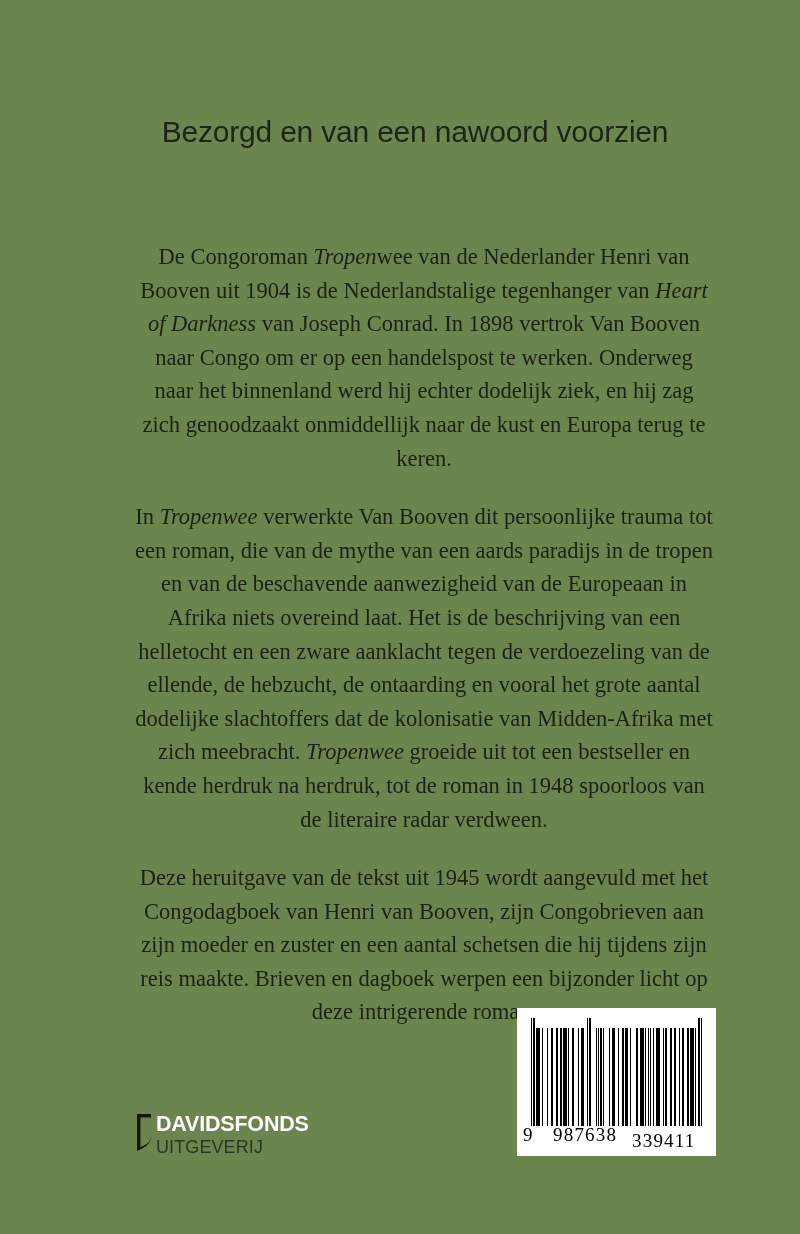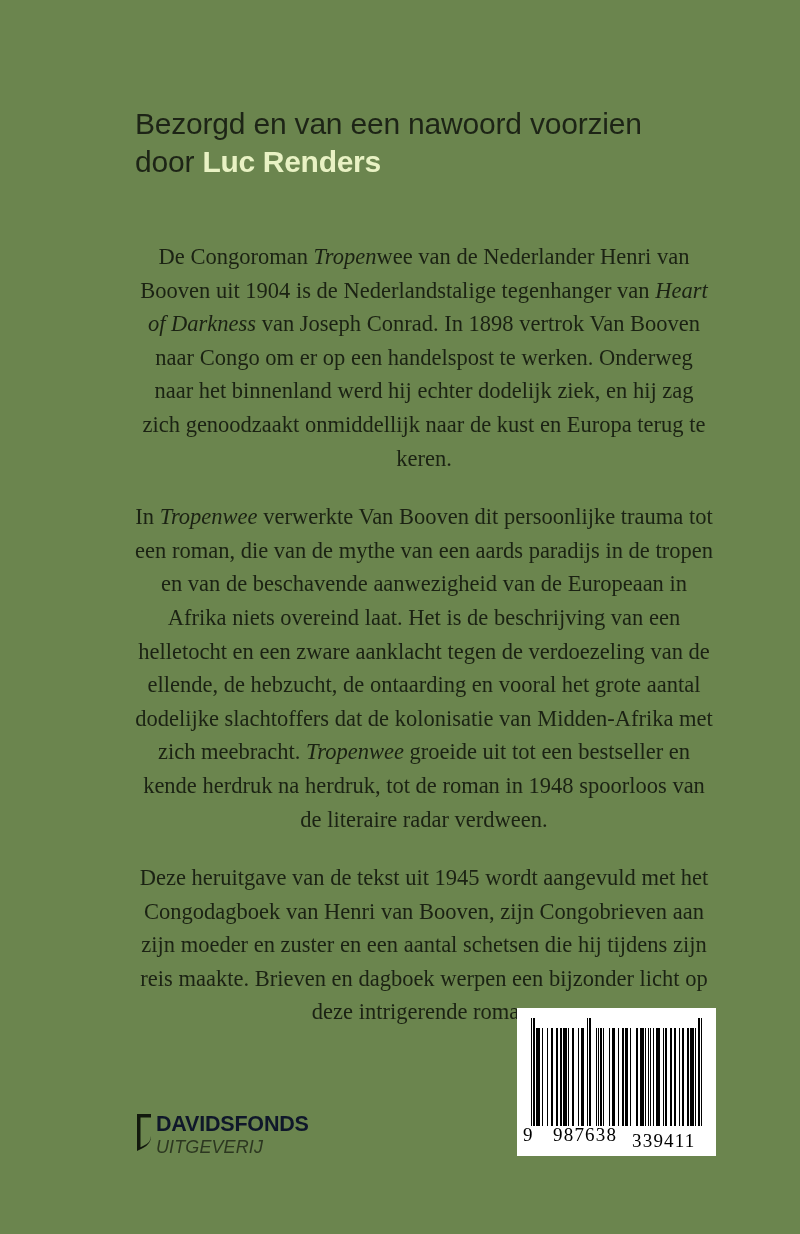--- a/index.html
+++ b/index.html
@@ -19,28 +19,29 @@
     width: 800px;
     height: 1234px;
     background: #6b854e;
     box-sizing: border-box;
   }
 
   
   #heading {
     position: absolute;
     left: 135px;
-    top: 105px;
+    top: 113px;
     width: 560px;
     font-family: "Liberation Sans", sans-serif;
     font-size: 30px;
     line-height: 38px;
     font-weight: 400;
     color: #1d2416;
     letter-spacing: -0.2px;
+    text-align: center;
   }
   #heading .line1 { display: block; }
   #heading .line2 { display: block; }
   #heading .author {
     font-weight: bold;
     color: #e9f2c4;
     letter-spacing: -0.3px;
   }
 
   
@@ -78,30 +79,29 @@
   #publisher-logo .wordmark {
     display: flex;
     flex-direction: column;
     line-height: 1;
   }
   #publisher-logo .name-main {
     font-family: "Liberation Sans", sans-serif;
     font-weight: bold;
     font-size: 21.5px;
     letter-spacing: -0.2px;
-    color: #0f172a;
+    color: #ffffff;
   }
   #publisher-logo .name-sub {
     font-family: "Liberation Sans", sans-serif;
     font-weight: 400;
     font-size: 18px;
     letter-spacing: 0.1px;
     color: #2c3720;
     margin-top: 2px;
-    font-style: italic;
   }
 
   
   #barcode-panel {
     position: absolute;
     left: 517px;
     top: 1008px;
     width: 199px;
     height: 148px;
     background: #ffffff;
@@ -150,21 +150,20 @@
     top: 8px;
   }
 </style>
 </head>
 <body>
 
 <div id="cover">
 
   <div id="heading">
     <span class="line1">Bezorgd en van een nawoord voorzien</span>
-    <span class="line2"><span>door </span><span class="author">Luc Renders</span></span>
   </div>
 
   <div id="body-copy">
       <p><span>De Congoroman </span><i>Tropen</i><span>wee van de Nederlander Henri van Booven uit 1904 is de Nederlandstalige tegenhanger van </span><i>Heart of Darkness</i><span> van Joseph Conrad. In 1898 vertrok Van Booven naar Congo om er op een handelspost te werken. Onderweg naar het binnenland werd hij echter dodelijk ziek, en hij zag zich genoodzaakt onmiddellijk naar de kust en Europa terug te keren.</span></p>
       <p><span>In </span><i>Tropenwee</i><span> verwerkte Van Booven dit persoonlijke trauma tot een roman, die van de mythe van een aards paradijs in de tropen en van de beschavende aanwezigheid van de Europeaan in Afrika niets overeind laat. Het is de beschrijving van een helletocht en een zware aanklacht tegen de verdoezeling van de ellende, de hebzucht, de ontaarding en vooral het grote aantal dodelijke slachtoffers dat de kolonisatie van Midden-Afrika met zich meebracht. </span><i>Tropenwee</i><span> groeide uit tot een bestseller en kende herdruk na herdruk, tot de roman in 1948 spoorloos van de literaire radar verdween.</span></p>
       <p><span>Deze heruitgave van de tekst uit 1945 wordt aangevuld met het Congodagboek van Henri van Booven, zijn Congobrieven aan zijn moeder en zuster en een aantal schetsen die hij tijdens zijn reis maakte. Brieven en dagboek werpen een bijzonder licht op deze intrigerende roman.</span></p>
     </div>
 
   <div id="publisher-logo">
     <span class="mark">

